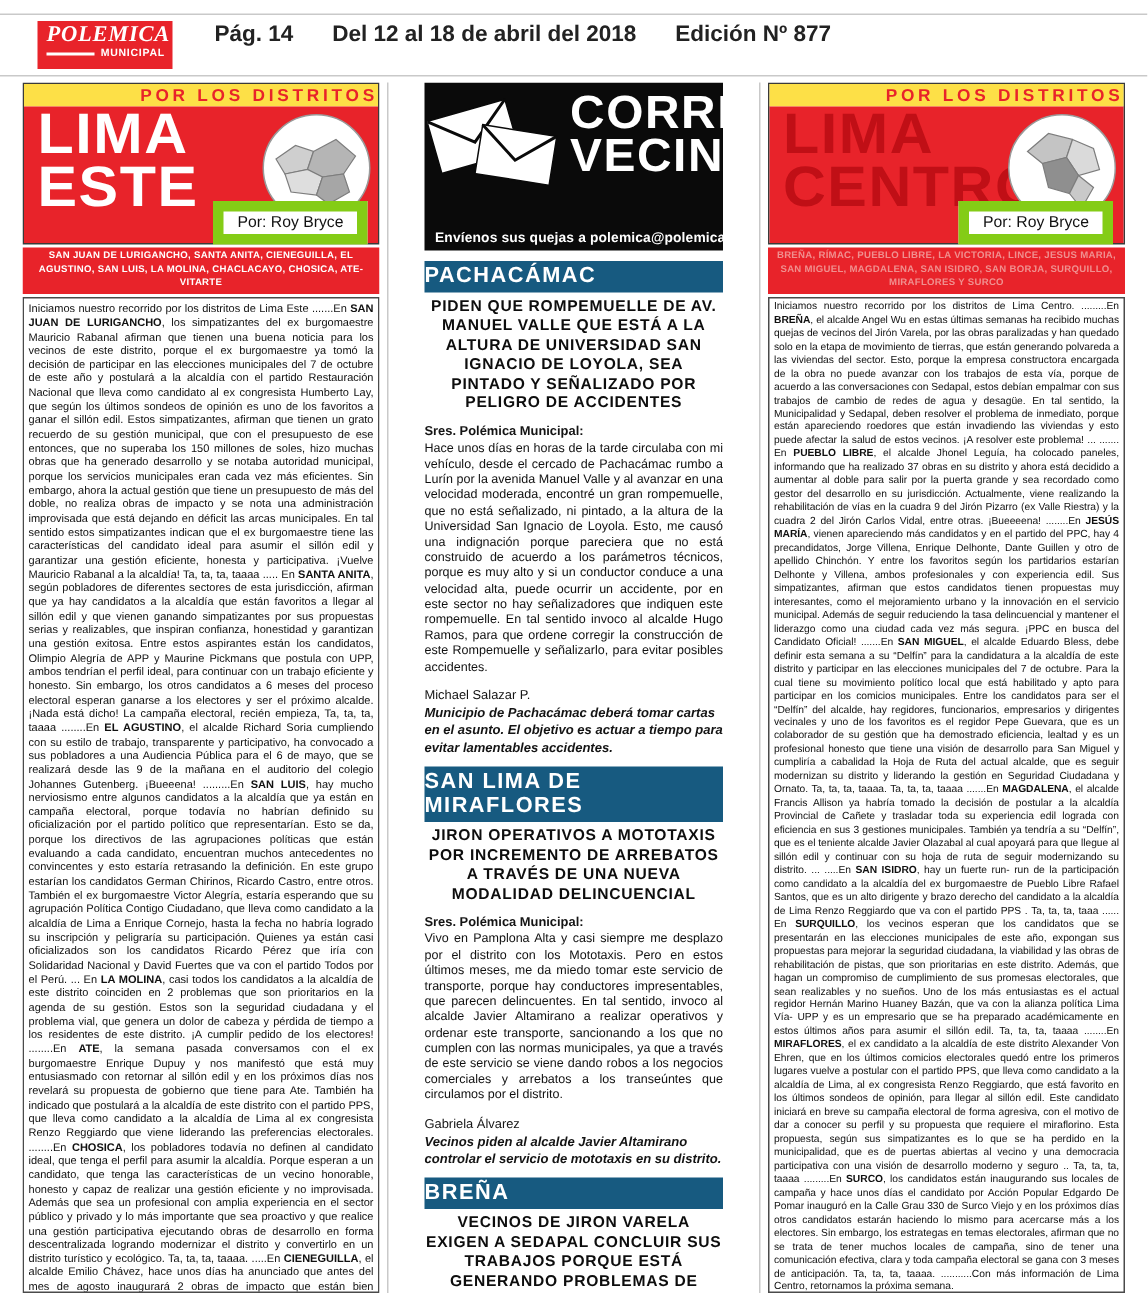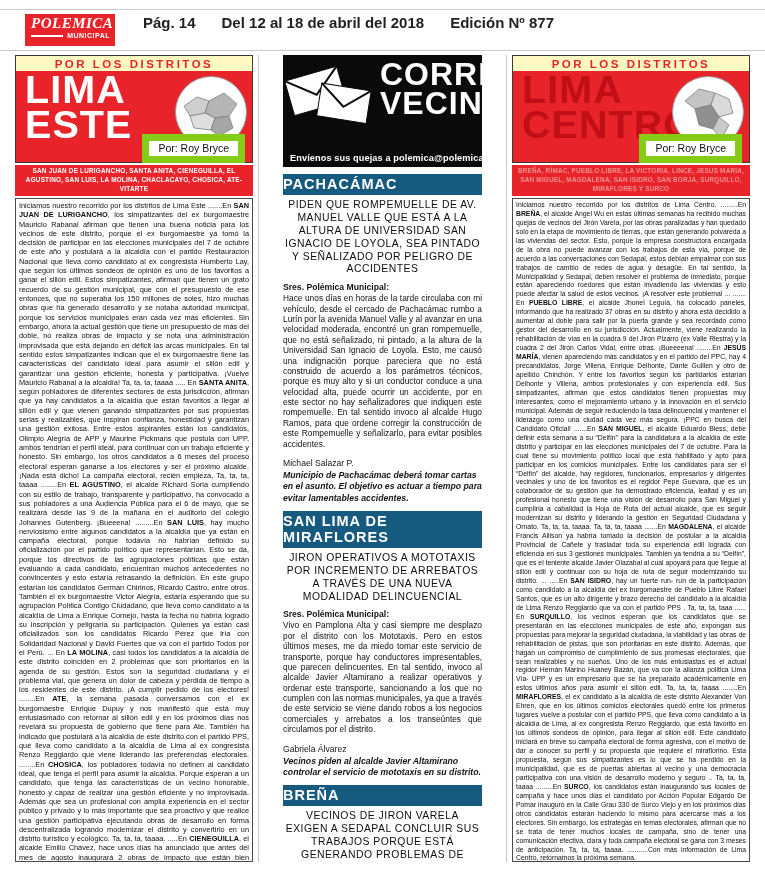--- a/index.html
+++ b/index.html
@@ -31,42 +31,42 @@
   .meta{display:flex;gap:26px;margin-left:28px;font-size:15px;font-weight:bold;color:#222}
 
   
   .cols{position:absolute;top:55px;left:15px;right:15px;bottom:8px;display:flex;gap:0}
   .col{display:flex;flex-direction:column;overflow:hidden}
   .col-left,.col-right{width:238px;flex:0 0 238px}
   .col-center{flex:1;border-left:1px solid #c9c9c9;border-right:1px solid #c9c9c9;margin:0 5px;padding:0 24px}
 
   
   .hdr{border:1px solid #3a3a3a}
-  .kicker{color:var(--red);font-weight:bold;font-size:11.5px;text-align:center;letter-spacing:2.5px;padding:2px 0 1px;background:#fef9c3}
+  .kicker{color:var(--red);font-weight:bold;font-size:11.5px;text-align:right;letter-spacing:2.5px;padding:2px 0 1px;background:#fde047}
   .redarea{background:var(--red);position:relative;height:91px}
   .bigtitle{position:absolute;left:9px;top:2px;color:#fff;font-weight:bold;font-size:38px;line-height:.93;letter-spacing:1px;transform:scaleX(1.04);transform-origin:left top}
   .col-right .bigtitle{color:var(--darkred)}
   .map{position:absolute;right:4px;top:4px}
   .byline{position:absolute;right:7px;bottom:-1px;background:#fff;border:7px solid #84cc16;font-size:10.5px;padding:0 9px;line-height:15px;color:#111}
   .districts{margin-top:2px;background:var(--red);color:#fff;font-weight:bold;font-size:6.4px;line-height:1.4;text-align:center;padding:2px 4px;letter-spacing:.2px}
   .col-right .districts{color:#f0908f}
 
   .bodybox{border:1px solid #4a4a4a;margin-top:2px;padding:2px 3px;flex:1 1 auto;overflow:hidden;background:#fff}
   .bodybox p{font-size:7.35px;line-height:9.32px;text-align:justify;color:#101010}
   .col-right .bodybox p{font-size:6.85px;line-height:8.95px;letter-spacing:-.02px}
   .bodybox b{font-weight:bold}
 
   
   .correo{background:#0a0a0a;color:#fff;position:relative;height:112px;flex:0 0 112px}
   .correo-title{position:absolute;left:97px;top:5px;font-weight:bold;font-size:31px;line-height:.95;letter-spacing:1px;transform:scaleX(1.03);transform-origin:left top}
   .envelope{position:absolute;left:2px;top:2px}
   .correo-tag{position:absolute;left:7px;bottom:4px;right:4px;font-size:9.2px;font-weight:bold;white-space:nowrap;letter-spacing:.1px}
 
   .sbar{background:var(--blue);color:#fff;text-align:left;font-weight:bold;font-size:14.5px;letter-spacing:1px;padding:2px 0 3px;margin:7px 0 4px}
-  .headline{font-weight:normal;text-align:center;font-size:10.4px;line-height:1.24;letter-spacing:.5px;margin:3px 1px 6px;color:#0d0d0d}
+  .headline{font-weight:bold;text-align:center;font-size:10.4px;line-height:1.24;letter-spacing:.5px;margin:3px 1px 6px;color:#0d0d0d}
   .sal{font-weight:bold;font-size:8.6px;margin-top:4px}
   .lbody{font-size:8.35px;line-height:1.245;text-align:justify;margin-top:1px;color:#101010}
   .sig{font-weight:normal;font-size:8.6px;margin-top:9px}
   .note{font-weight:bold;font-style:italic;font-size:8.7px;line-height:1.3;margin-top:2px}
 </style>
 </head>
 <body>
 
 <div class="rule t1"></div>
 <div class="rule t2"></div>

